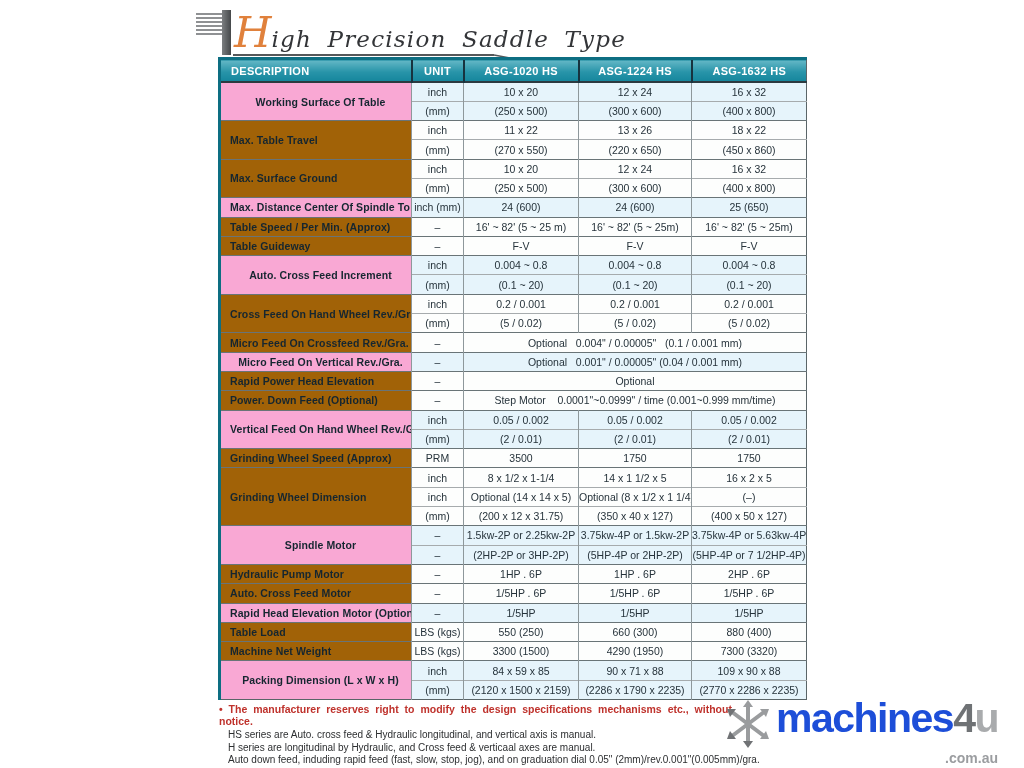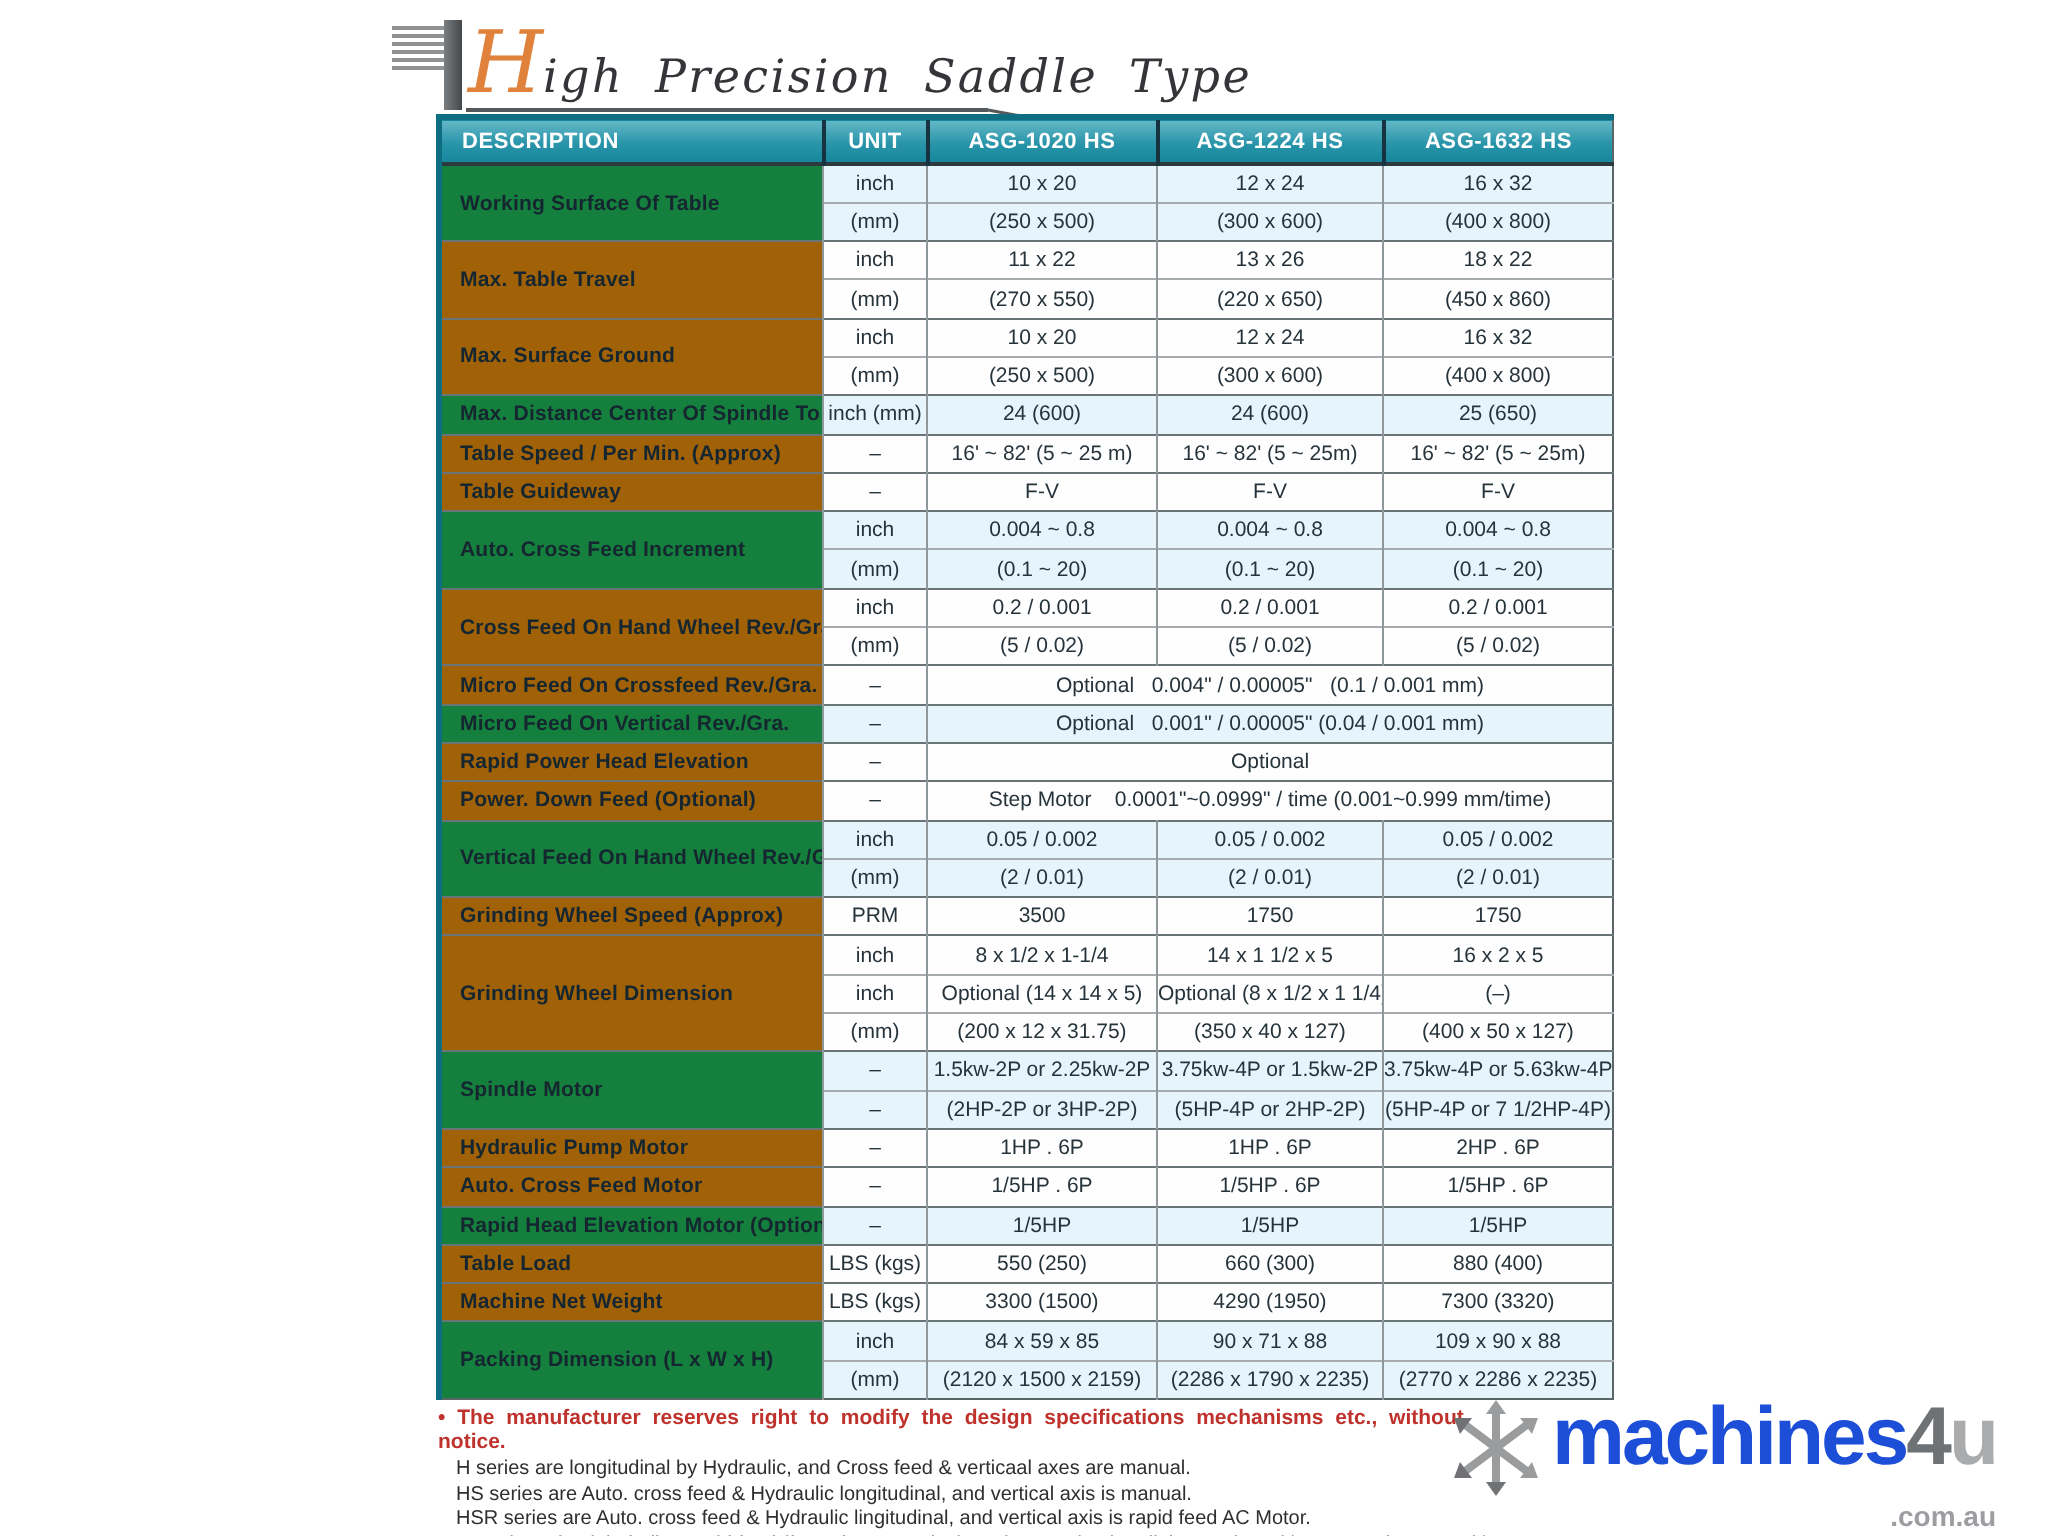--- a/index.html
+++ b/index.html
@@ -38,21 +38,21 @@
   table.spec tbody tr.group-start { border-top:1px solid #697477; }
   table.spec td {
     padding:0; font-size:10.5px; color:#26333b; text-align:center;
     border-left:1px solid #8e989b; overflow:hidden; white-space:nowrap;
   }
   table.spec td.desc {
     text-align:left; padding-left:9px; font-weight:bold; color:#152630;
     border-left:none; letter-spacing:.1px;
   }
   table.spec td.pre { white-space:pre; }
-  tr.hl td.desc   { background:#15803d; }
+  tr.hl td.desc   { background:#f9a8d4;text-align:center; }
   tr.plain td.desc{ background:#a16207; }
   tr.hl td:not(.desc)   { background:#e6f4fb; }
   tr.plain td:not(.desc){ background:#fdfefd; }
   
   .notes { position:absolute; left:219px; top:703px; width:545px; }
   .note-red { font-size:10.5px; font-weight:bold; word-spacing:3px; margin-bottom:2px; }
   .note-line { font-size:10px; color:#2d2f31; line-height:12.6px; padding-left:9px; }
   
   .logo { position:absolute; left:724px; top:696px; display:flex; align-items:flex-start; }
   .logo-icon { margin-top:4px; margin-right:4px; }
@@ -308,23 +308,22 @@
           <td>(mm)</td>
           <td>(2120 x 1500 x 2159)</td>
           <td>(2286 x 1790 x 2235)</td>
           <td>(2770 x 2286 x 2235)</td>
         </tr>
       </tbody>
   </table>
 
   <div class="notes">
     <div class="note-red" style="color: rgb(191, 50, 44);">• The manufacturer reserves right to modify the design specifications mechanisms etc., without notice.</div>
+    <div class="note-line">HS series are Auto. cross feed &amp; Hydraulic longitudinal, and vertical axis is manual.</div>
     <div class="note-line">H series are longitudinal by Hydraulic, and Cross feed &amp; verticaal axes are manual.</div>
-    <div class="note-line">HS series are Auto. cross feed &amp; Hydraulic longitudinal, and vertical axis is manual.</div>
-    <div class="note-line">HSR series are Auto. cross feed &amp; Hydraulic lingitudinal, and vertical axis is rapid feed AC Motor.</div>
     <div class="note-line">Auto down feed, induding rapid feed (fast, slow, stop, jog), and on graduation dial 0.05" (2mm)/rev.0.001"(0.005mm)/gra.</div>
   </div>
 
   <div class="logo">
     <svg class="logo-icon" width="48" height="48" viewBox="0 0 48 48">
       <g stroke="#9a9c9e" stroke-width="4" stroke-linecap="round">
         <line x1="24" y1="5" x2="24" y2="43"></line>
         <line x1="8" y1="12" x2="40" y2="36"></line>
         <line x1="40" y1="12" x2="8" y2="36"></line>
       </g>

